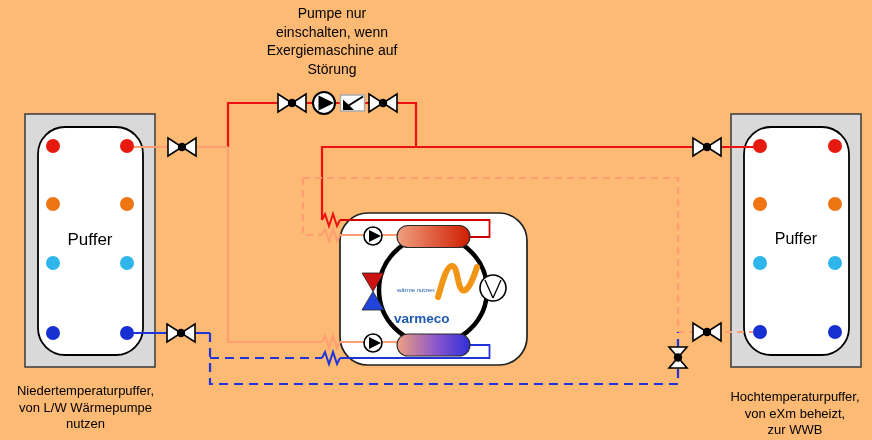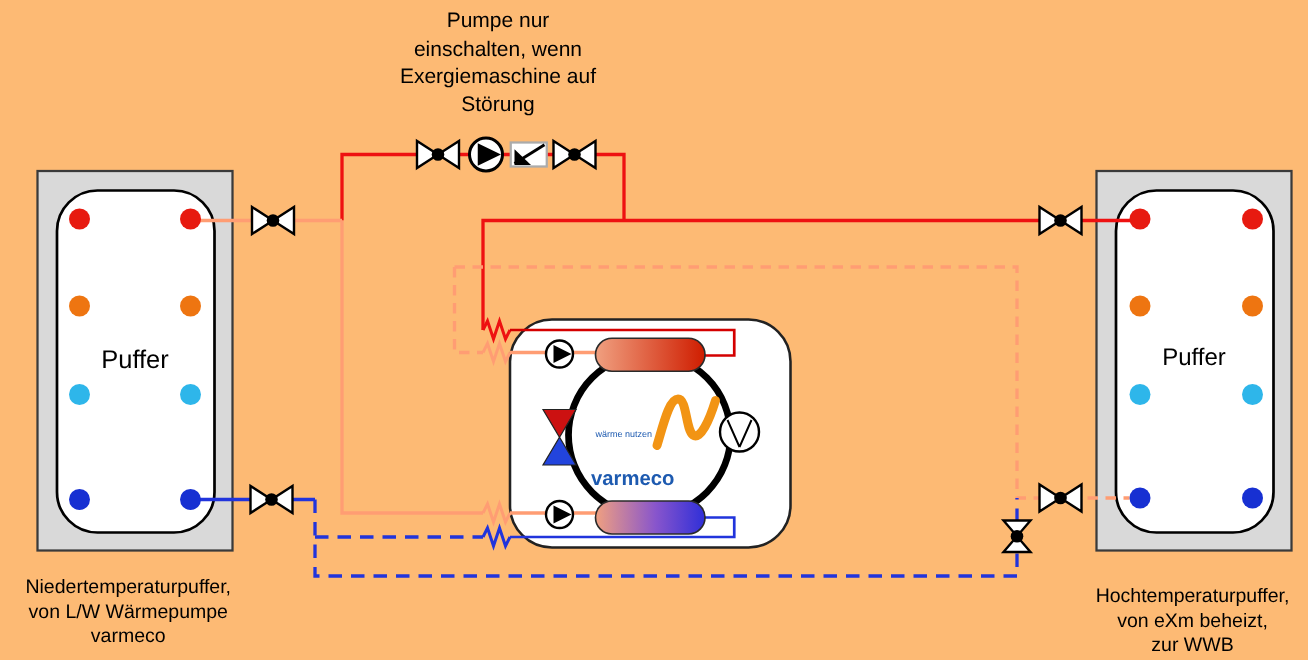--- a/index.html
+++ b/index.html
@@ -162,20 +162,20 @@
 </svg>
 
 <div class="txt note">Pumpe nur
 einschalten, wenn
 Exergiemaschine auf
 Störung</div>
 <div class="txt puffer-left">Puffer</div>
 <div class="txt puffer-right">Puffer</div>
 <div class="txt cap-left">Niedertemperaturpuffer,
 von L/W Wärmepumpe
-varmeco</div>
+nutzen</div>
 <div class="txt cap-right">Hochtemperaturpuffer,
 von eXm beheizt,
 zur WWB</div>
 <div class="txt brand">varmeco</div>
 <div class="txt brand-sub">wärme nutzen</div>
 
 </div>
 
 </body></html>

